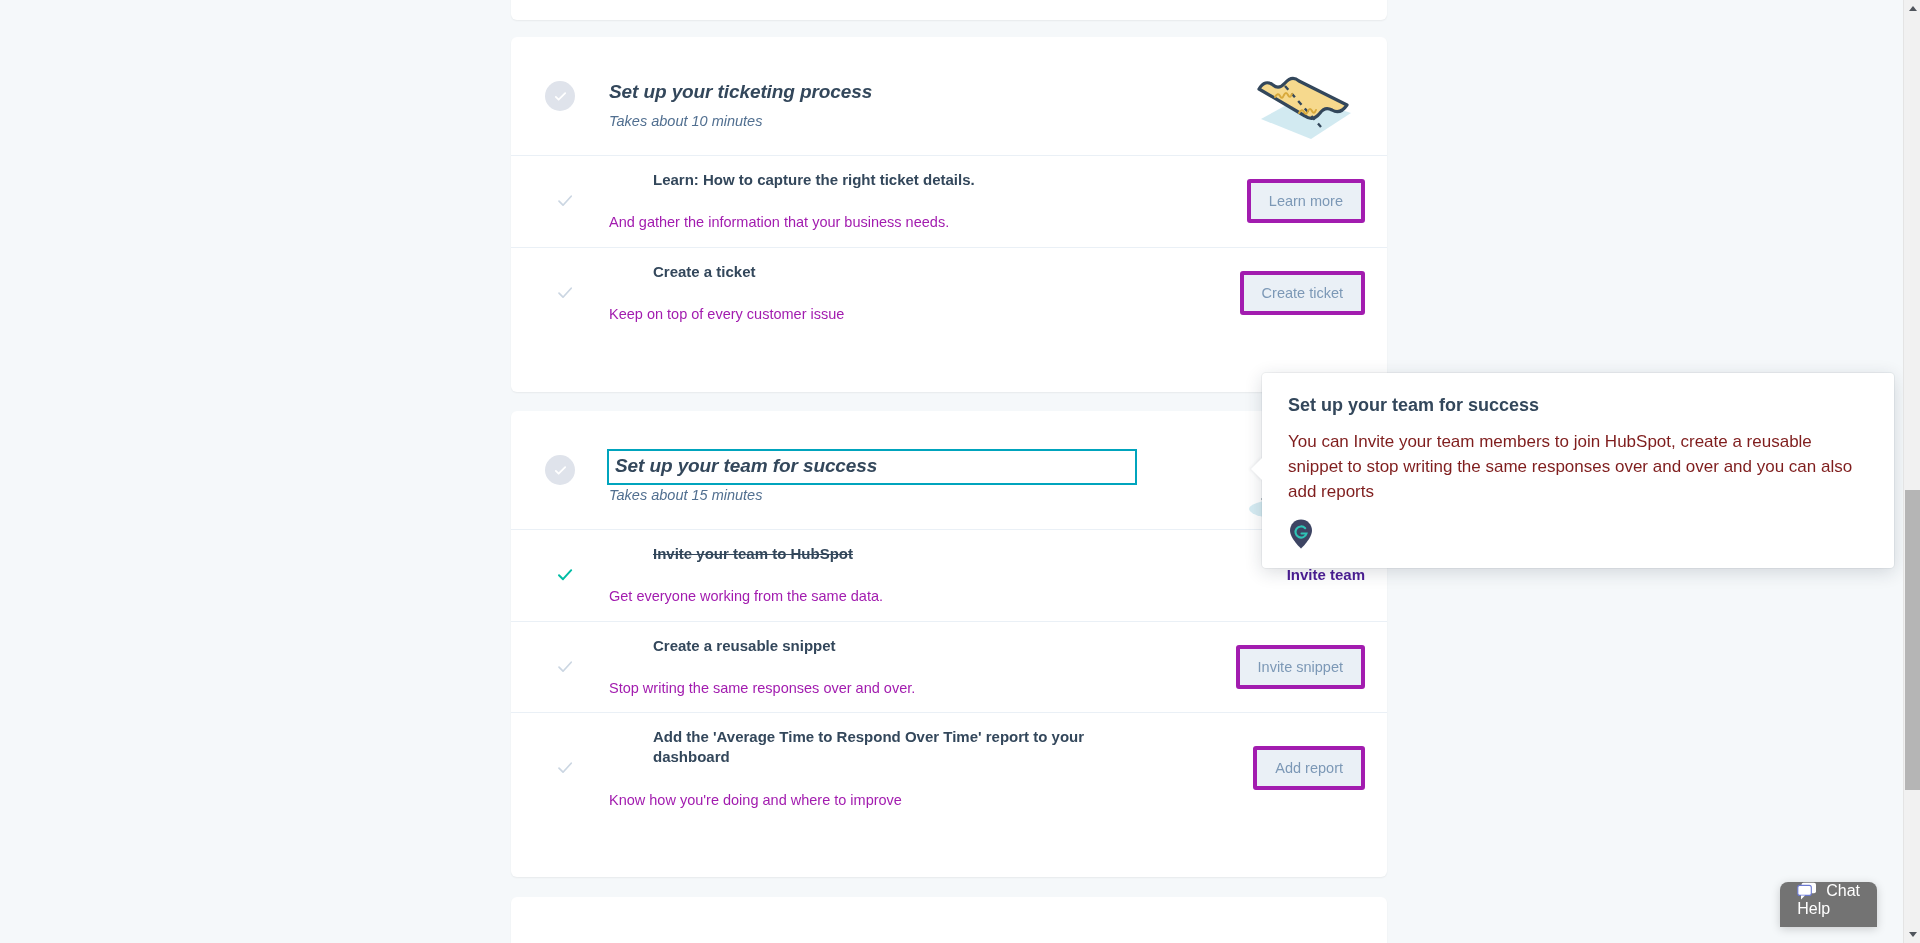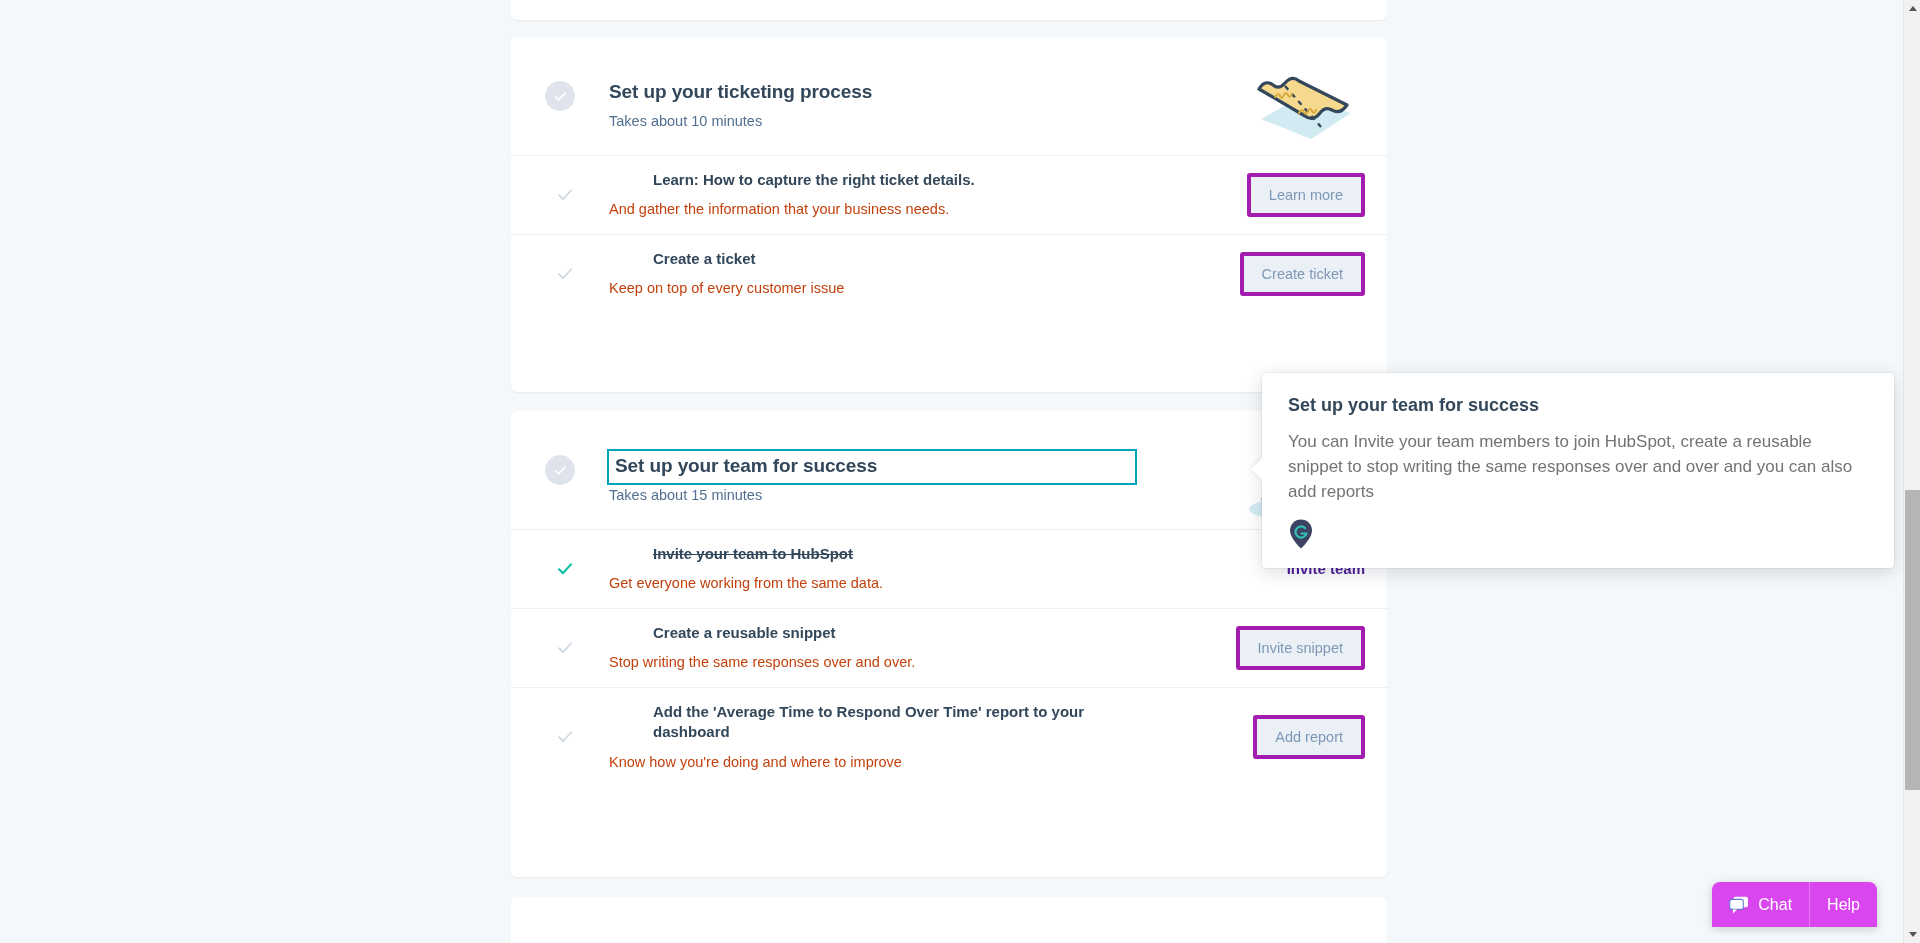--- a/index.html
+++ b/index.html
@@ -28,20 +28,21 @@
   #card-top    { top: -60px;  height: 80px; }
   #card-ticket { top: 37px;   height: 355px; }
   #card-team   { top: 411px;  height: 466px; }
   #card-bottom { top: 897px;  height: 120px; }
 
   
   .sec-head {
     position: relative;
     height: 118px;
     padding: 0 0 0 0;
+    font-style: italic;
   }
   .sec-circle {
     position: absolute;
     left: 34px; top: 44px;
     width: 30px; height: 30px;
     border-radius: 50%;
     background: #dfe3eb;
     display: flex; align-items: center; justify-content: center;
   }
   .sec-circle svg { width: 15px; height: 15px; display:block; }
@@ -100,23 +101,23 @@
   .task-title {
     font-size: 15px;
     font-weight: 700;
     color: #33475b;
     line-height: 1.35;
     max-width: 470px;
     margin-left: 44px;
   }
   .task-title.done { text-decoration: line-through; }
   .task-desc {
-    margin-top: 9px;
+    margin-top: 22px;
     font-size: 14.5px;
-    color: #c2410c;
+    color: #a21caf;
     line-height: 1.4;
   }
   .task-action {
     position: absolute;
     right: 22px; top: 50%;
     transform: translateY(-50%);
   }
   .btn {
     display: inline-block;
     background: #eaf0f6;
@@ -160,37 +161,38 @@
   }
   #popover .pop-title {
     font-size: 18px;
     font-weight: 700;
     color: #33475b;
     margin-bottom: 13px;
   }
   #popover .pop-body {
     font-size: 17px;
     line-height: 1.48;
-    color: #737373;
+    color: #7f1d1d;
     margin-bottom: 14px;
   }
   .pin { width: 26px; height: 32px; display:block; }
 
   
   #chat-widget {
     position: absolute;
     right: 43px; bottom: 16px;
     display: flex;
     align-items: stretch;
-    background: #d946ef;
+    background: #737373;
     border-radius: 8px 8px 0 0;
     box-shadow: 0 2px 10px rgba(0,0,0,0.18);
     height: 45px;
     overflow: hidden;
     z-index: 70;
+    flex-direction: column;
   }
   #chat-widget .seg {
     display: flex;
     align-items: center;
     gap: 9px;
     padding: 0 17px;
     color: #ffffff;
     font-size: 16px;
     cursor: pointer;
   }

